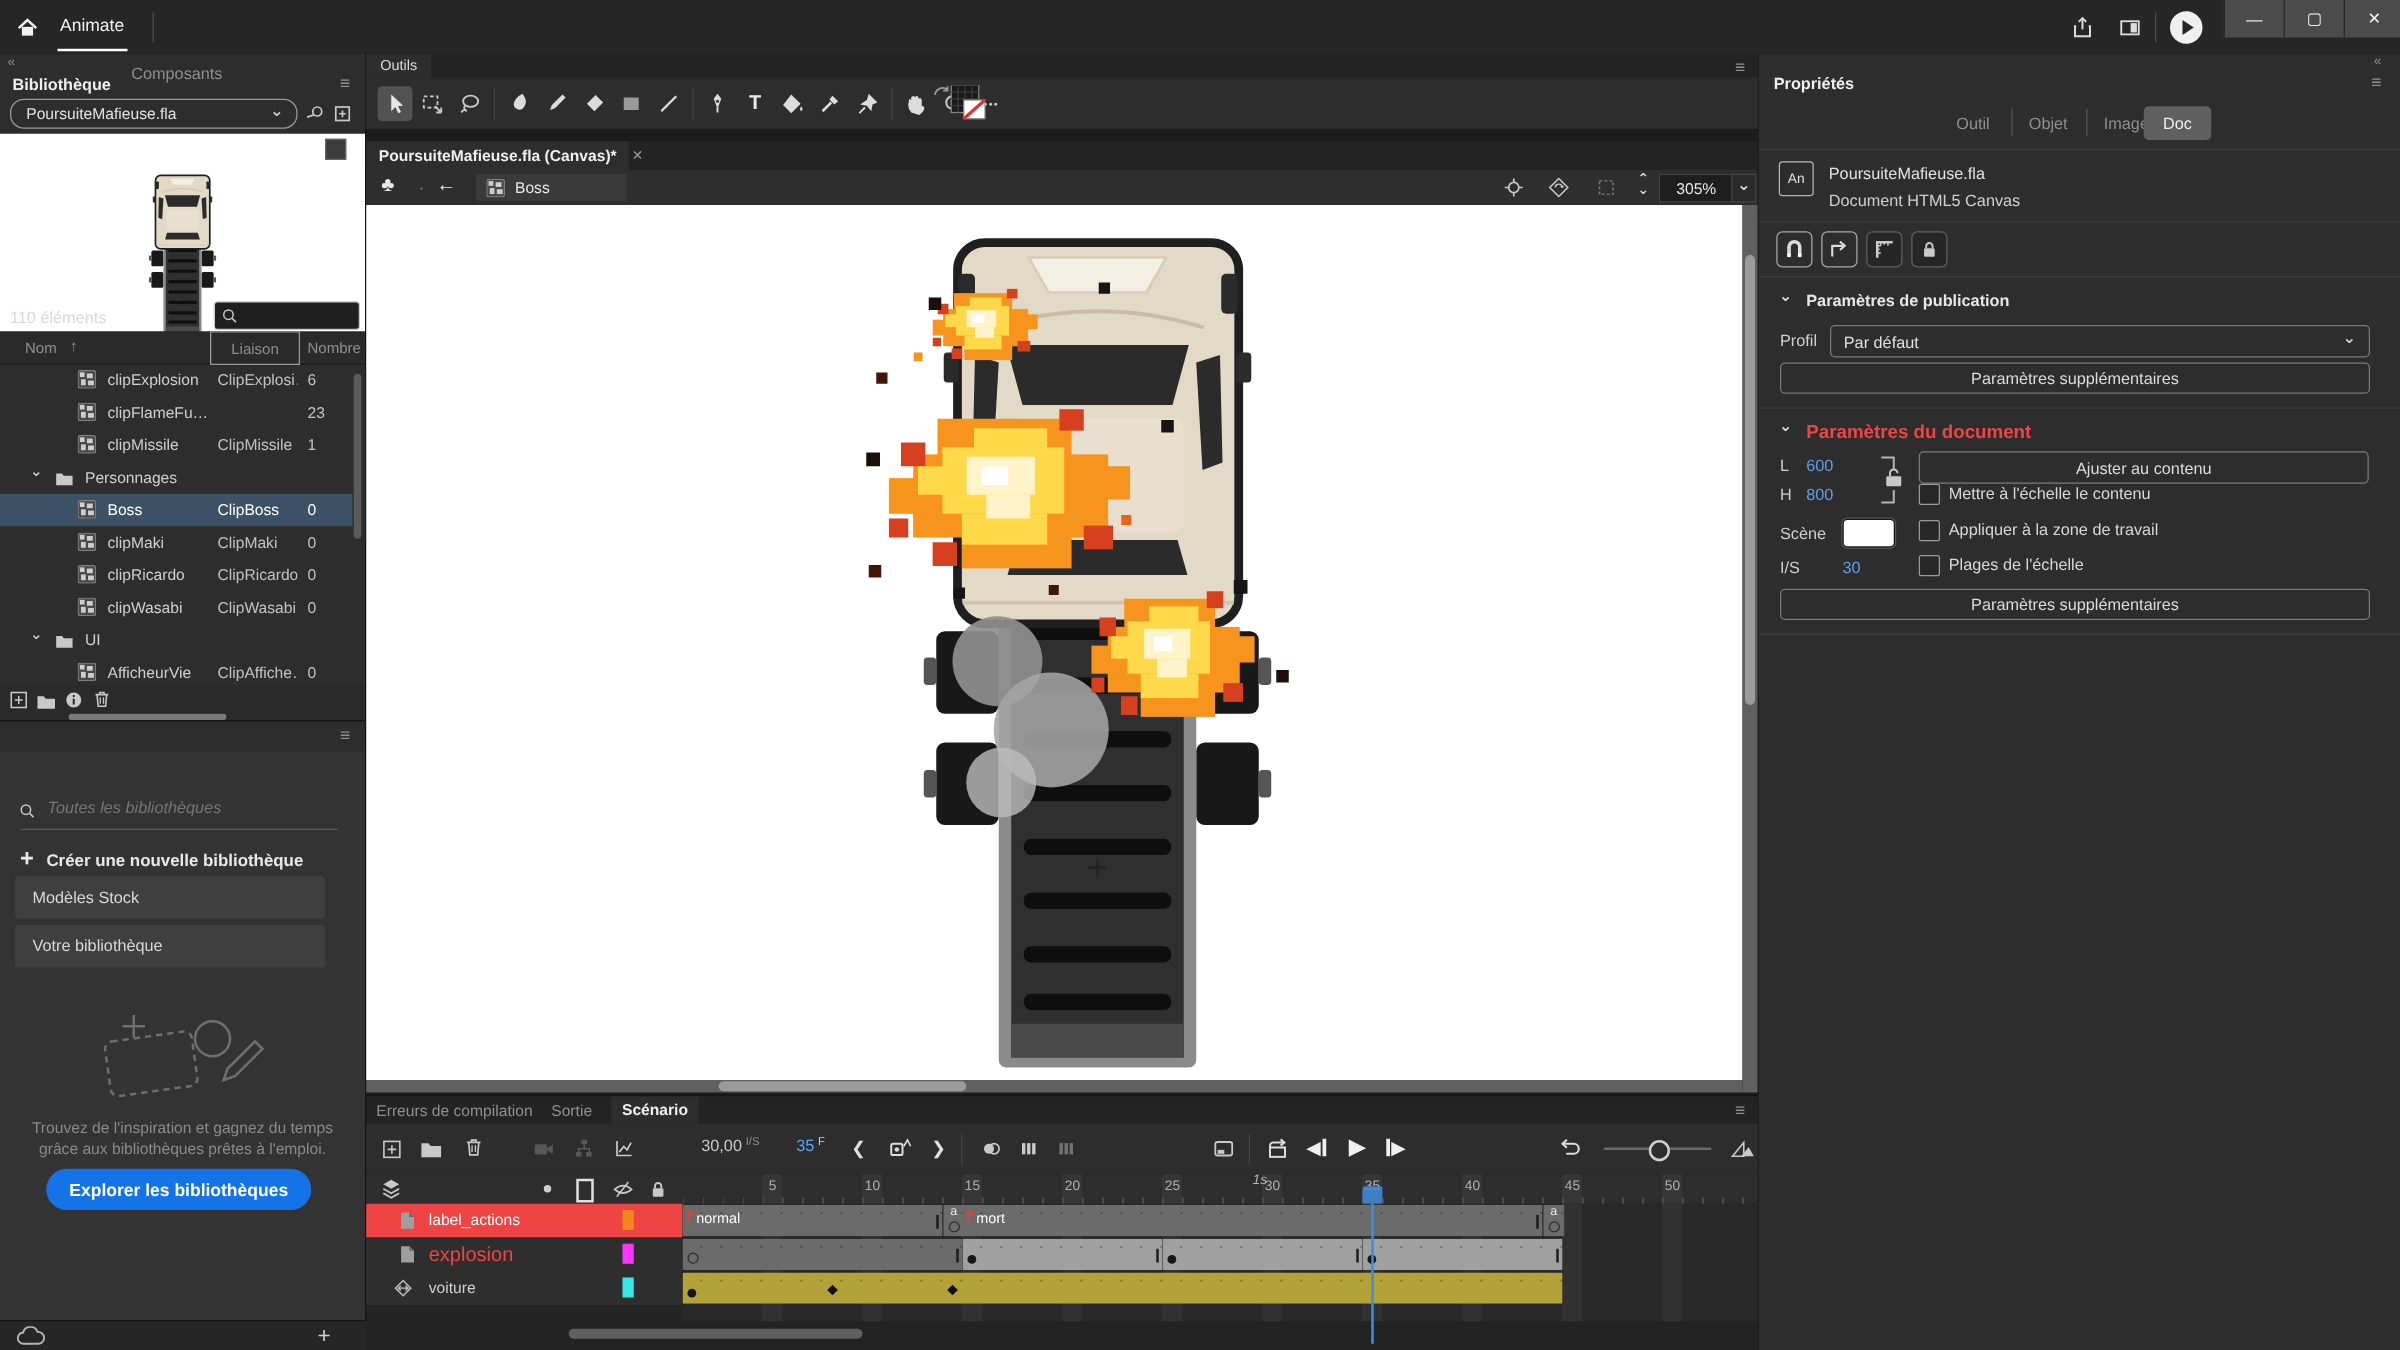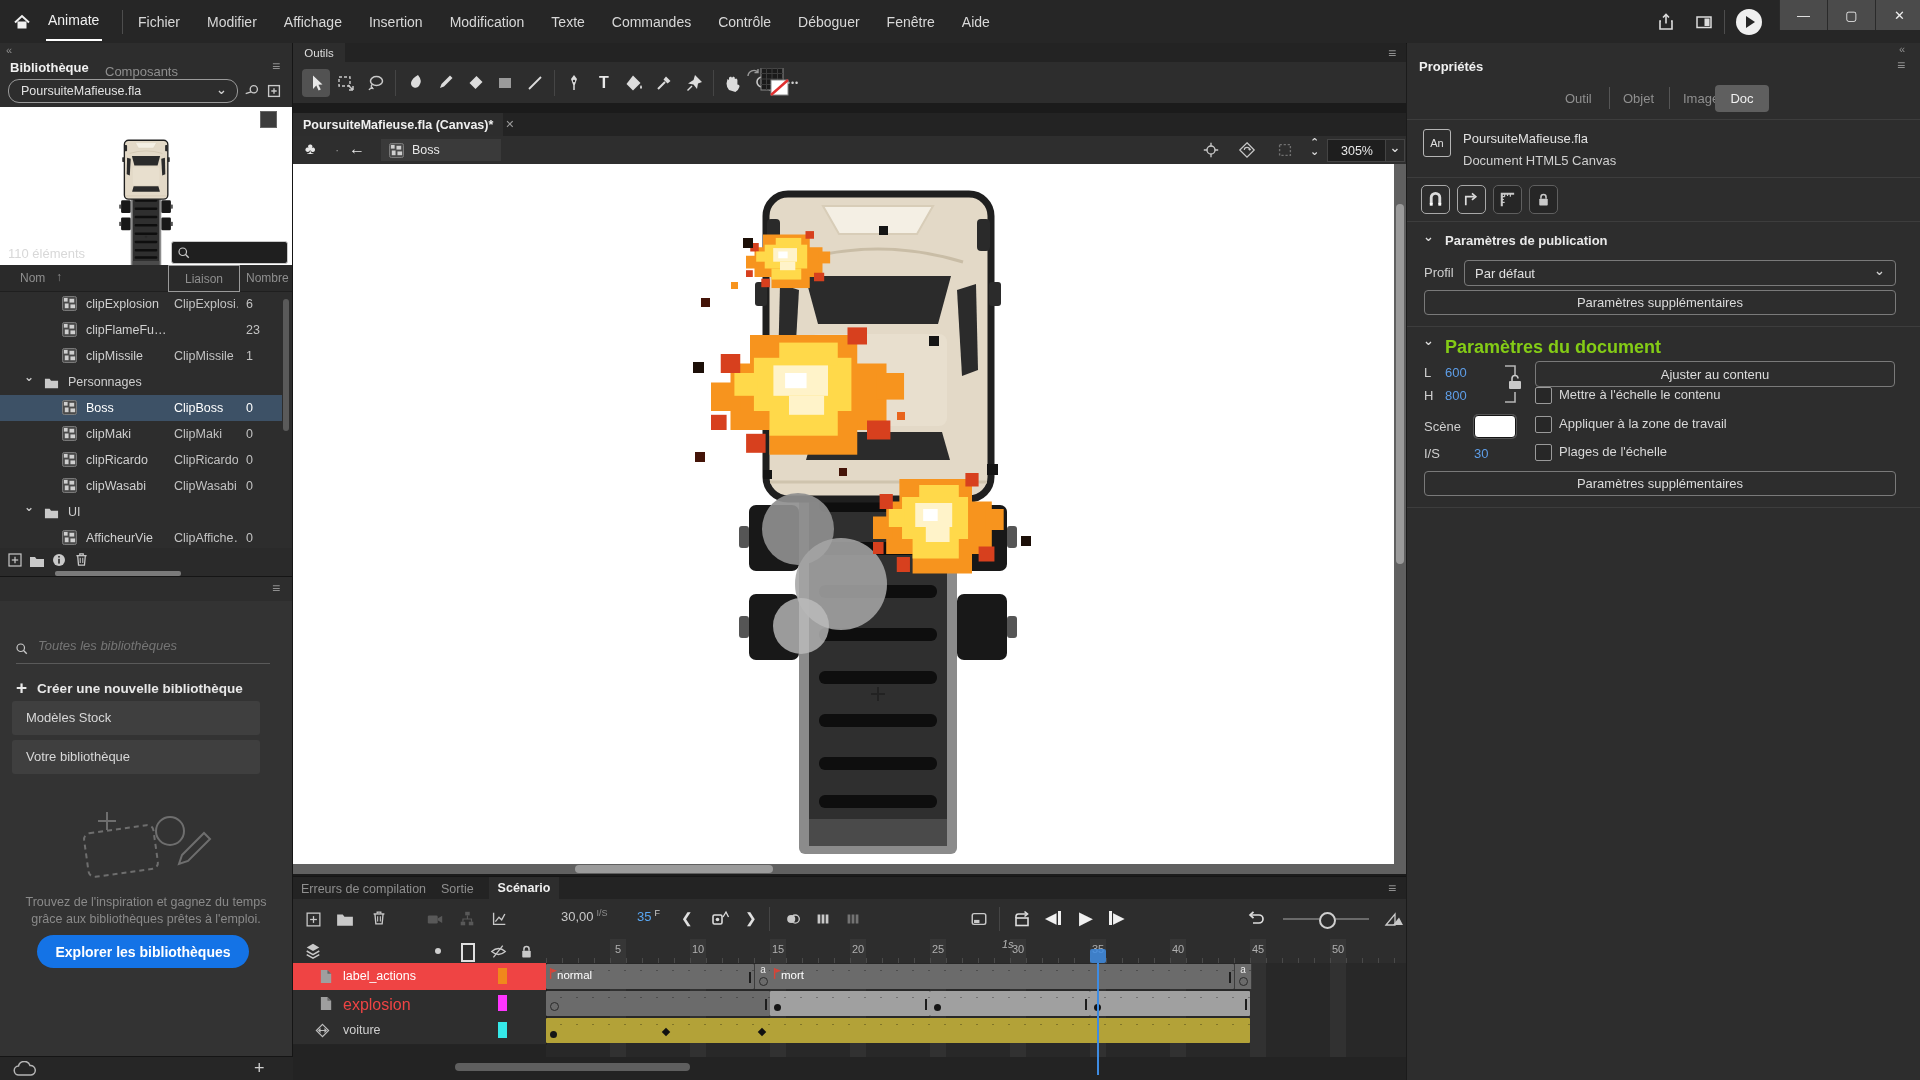--- a/index.html
+++ b/index.html
@@ -313,33 +313,20 @@
 
   <div class="a bar" style="left:0;top:0;width:1920px;height:43px;border-bottom:1px solid #151515;">
     <div class="a ico" style="left:10px;top:11px;width:24px;height:22px;">
         <svg width="20" height="20">
           <use href="#sy-home"></use>
         </svg>
       </div>
     <div class="a tx white" style="left:48px;top:12px;font-size:14px;">Animate</div>
     <div class="a" style="left:46px;top:39px;width:56px;height:2px;background:#fff;"></div>
     <div class="a vline" style="left:122px;top:10px;height:24px;"></div>
-    <div class="a row" id="menu-items" style="left:138px;top:0;height:43px;gap:27px;">
-        <div class="menu-item" style="position: relative;">Fichier</div>
-        <div class="menu-item" style="position: relative;">Modifier</div>
-        <div class="menu-item" style="position: relative;">Affichage</div>
-        <div class="menu-item" style="position: relative;">Insertion</div>
-        <div class="menu-item" style="position: relative;">Modification</div>
-        <div class="menu-item" style="position: relative;">Texte</div>
-        <div class="menu-item" style="position: relative;">Commandes</div>
-        <div class="menu-item" style="position: relative;">Contrôle</div>
-        <div class="menu-item" style="position: relative;">Déboguer</div>
-        <div class="menu-item" style="position: relative;">Fenêtre</div>
-        <div class="menu-item" style="position: relative;">Aide</div>
-      </div>
     <div class="a ico" style="left:1654px;top:11px;width:24px;height:22px;">
         <svg width="20" height="20">
           <use href="#sy-share"></use>
         </svg>
       </div>
     <div class="a ico" style="left:1692px;top:11px;width:24px;height:22px;">
         <svg width="20" height="20">
           <use href="#sy-workspace"></use>
         </svg>
       </div>
@@ -350,21 +337,21 @@
     <div class="a row" style="left:1779px;top:0;">
       <div class="winbtn">—</div>
       <div class="winbtn">▢</div>
       <div class="winbtn">✕</div>
     </div>
   </div>
 
   <div class="a panel" style="left:0;top:43px;width:292px;height:533px;border-right:1px solid #151515;">
     <div class="a dim" style="left:6px;top:1px;font-size:11px;">«</div>
     <div class="a tx bold white" style="left:10px;top:17px;font-size:13px;">Bibliothèque</div>
-    <div class="a tx dim" style="left:105px;top:21px;font-size:13px;">Composants</div>
+    <div class="a tx dim" style="left:105px;top:8px;font-size:13px;">Composants</div>
     <div class="a dim" style="left:272px;top:15px;font-size:14px;">≡</div>
     <div class="a row" style="left:8px;top:36px;width:228px;height:22px;border:1px solid #9a9a9a;border-radius:11px;background:#2d2d2d;">
       <span class="tx" style="margin-left:12px;font-size:12.5px;color:#e2e2e2;">PoursuiteMafieuse.fla</span>
       <span style="margin-left:auto;margin-right:10px;color:#cfcfcf;font-weight:bold;margin-top:-4px;">⌄</span>
     </div>
     <div class="a ico" style="left:242px;top:38px;width:20px;height:20px;">
         <svg width="18" height="18">
           <use href="#sy-pindoc"></use>
         </svg>
       </div>
@@ -1034,21 +1021,21 @@
     <div class="a tx bold" style="left:38px;top:190px;font-size:13px;color:#e8e8e8;">Paramètres de publication</div>
     <div class="a tx" style="left:17px;top:222px;font-size:13px;color:#cfcfcf;">Profil</div>
     <div class="a row" style="left:57px;top:217px;width:430px;height:24px;border:1px solid #7a7a7a;border-radius:4px;">
       <span class="tx" style="margin-left:10px;font-size:13px;color:#e0e0e0;">Par défaut</span>
       <span style="margin-left:auto;margin-right:10px;color:#cfcfcf;font-weight:bold;margin-top:-6px;">⌄</span>
     </div>
     <div class="a pbtn" style="left:17px;top:247px;width:470px;height:23px;">Paramètres supplémentaires</div>
     <div class="a" style="left:0;top:283px;width:513px;height:1px;background:#3d3d3d;"></div>
 
     <div class="a" style="left:16px;top:290px;font-size:13px;color:#ddd;font-weight:bold;">⌄</div>
-    <div class="a tx bold" style="left:38px;top:294px;font-size:18px;color:#84cc16;">Paramètres du document</div>
+    <div class="a tx bold" style="left:38px;top:294px;font-size:15px;color:#ef4444;">Paramètres du document</div>
 
     <div class="a tx" style="left:17px;top:322px;font-size:13px;color:#cfcfcf;">L</div>
     <div class="a tx" id="w-val" style="left: 38px; top: 322px; font-size: 13px; color: rgb(94, 158, 232);">600</div>
     <div class="a tx" style="left:17px;top:345px;font-size:13px;color:#cfcfcf;">H</div>
     <div class="a tx" id="h-val" style="left: 38px; top: 345px; font-size: 13px; color: rgb(94, 158, 232);">800</div>
     <div class="a" style="left:92px;top:318px;">
         <svg width="26" height="46">
           <use href="#sy-linklh"></use>
         </svg>
       </div>

